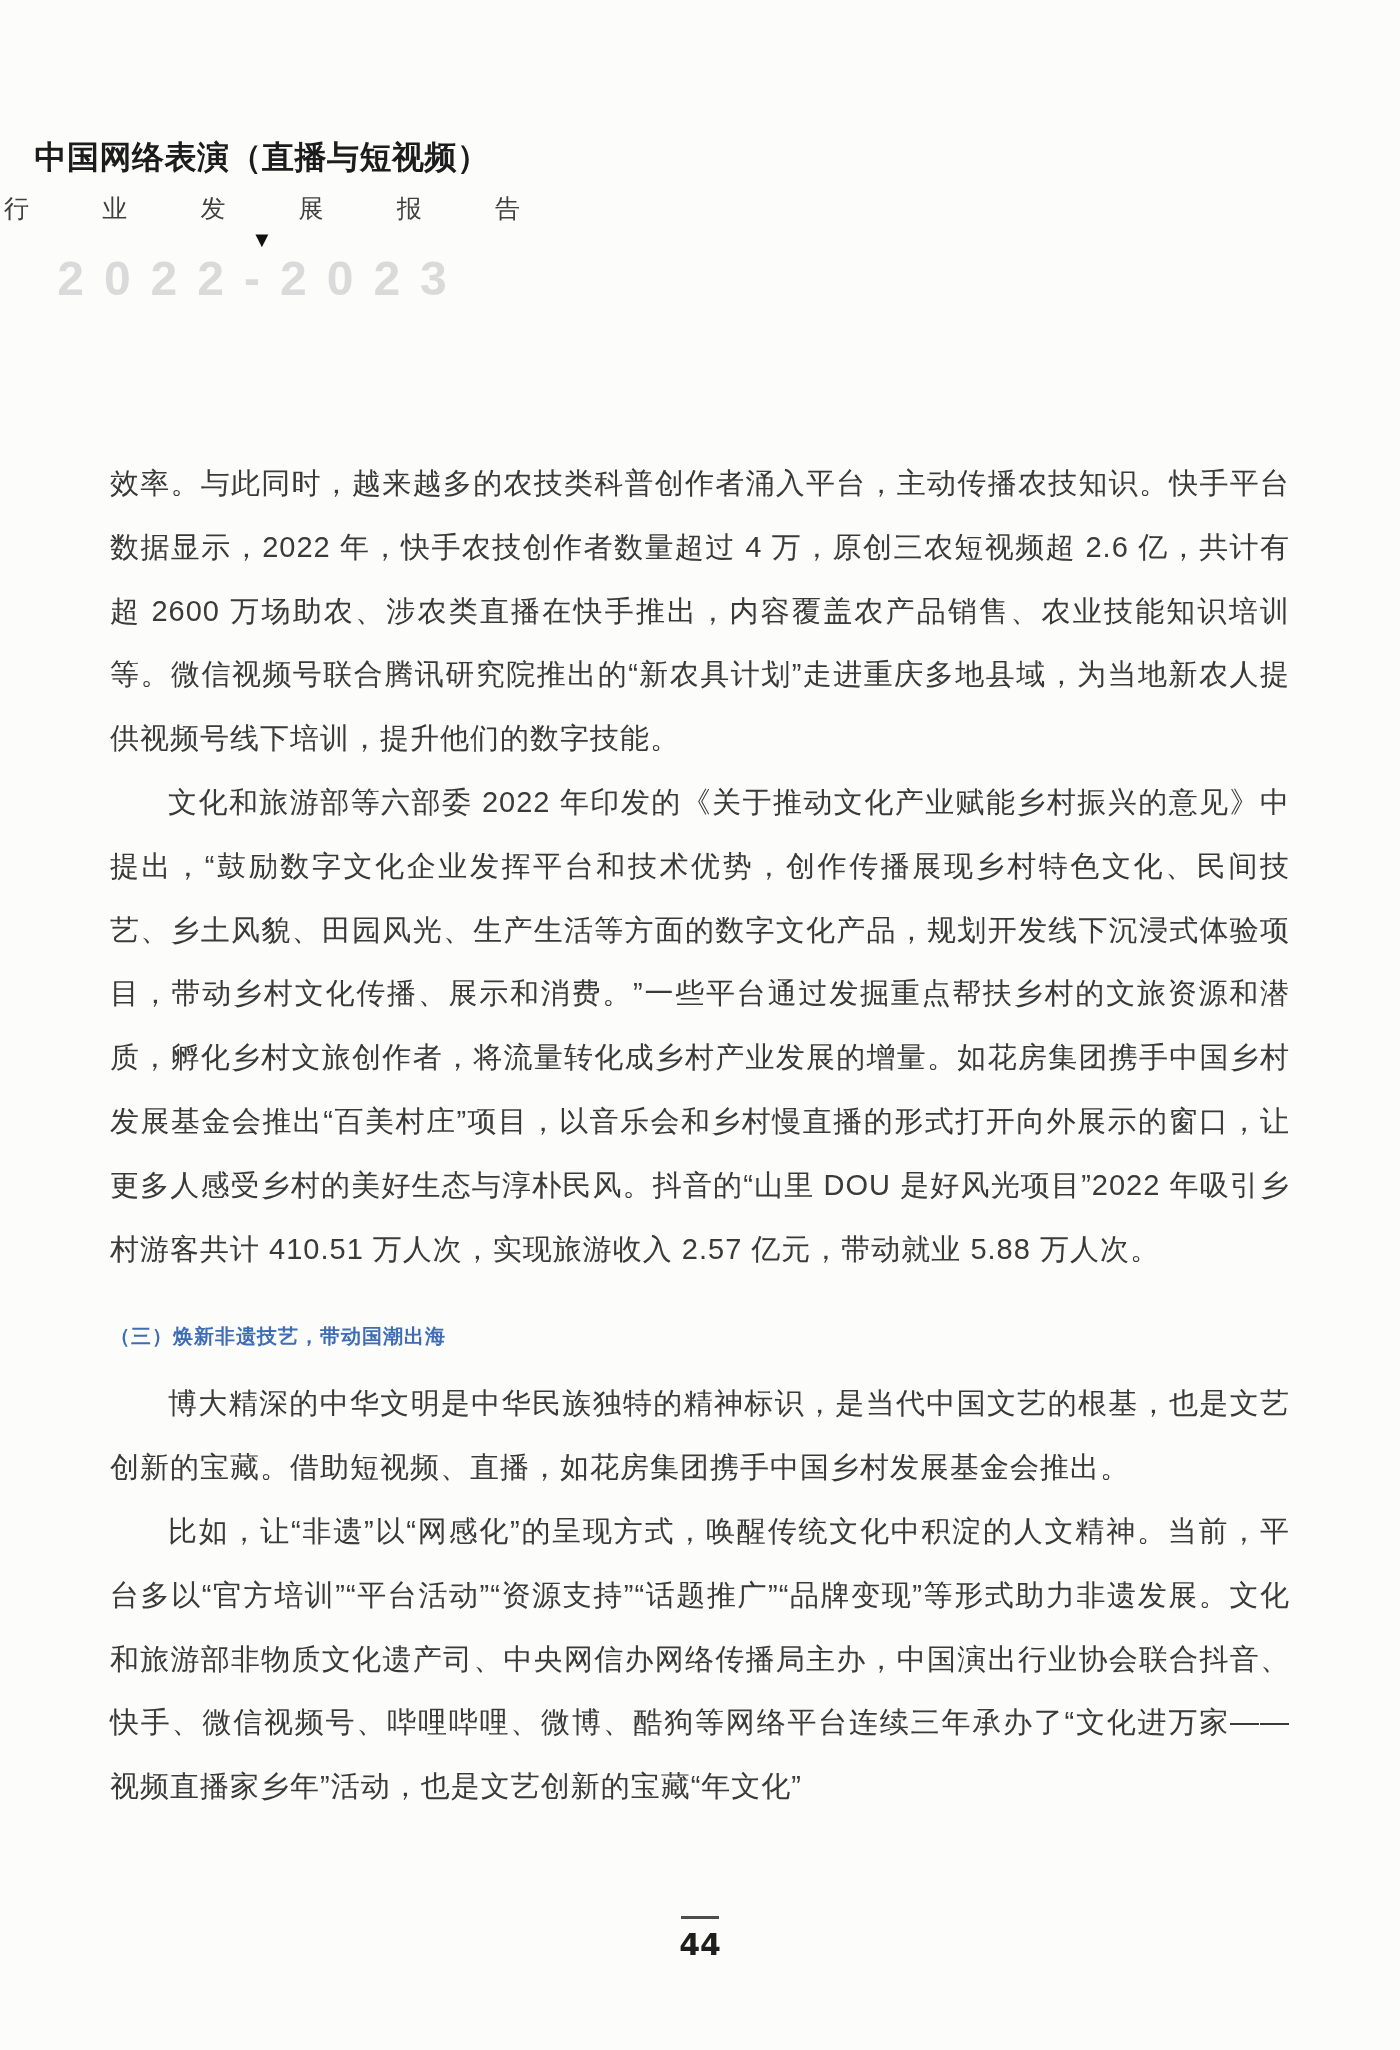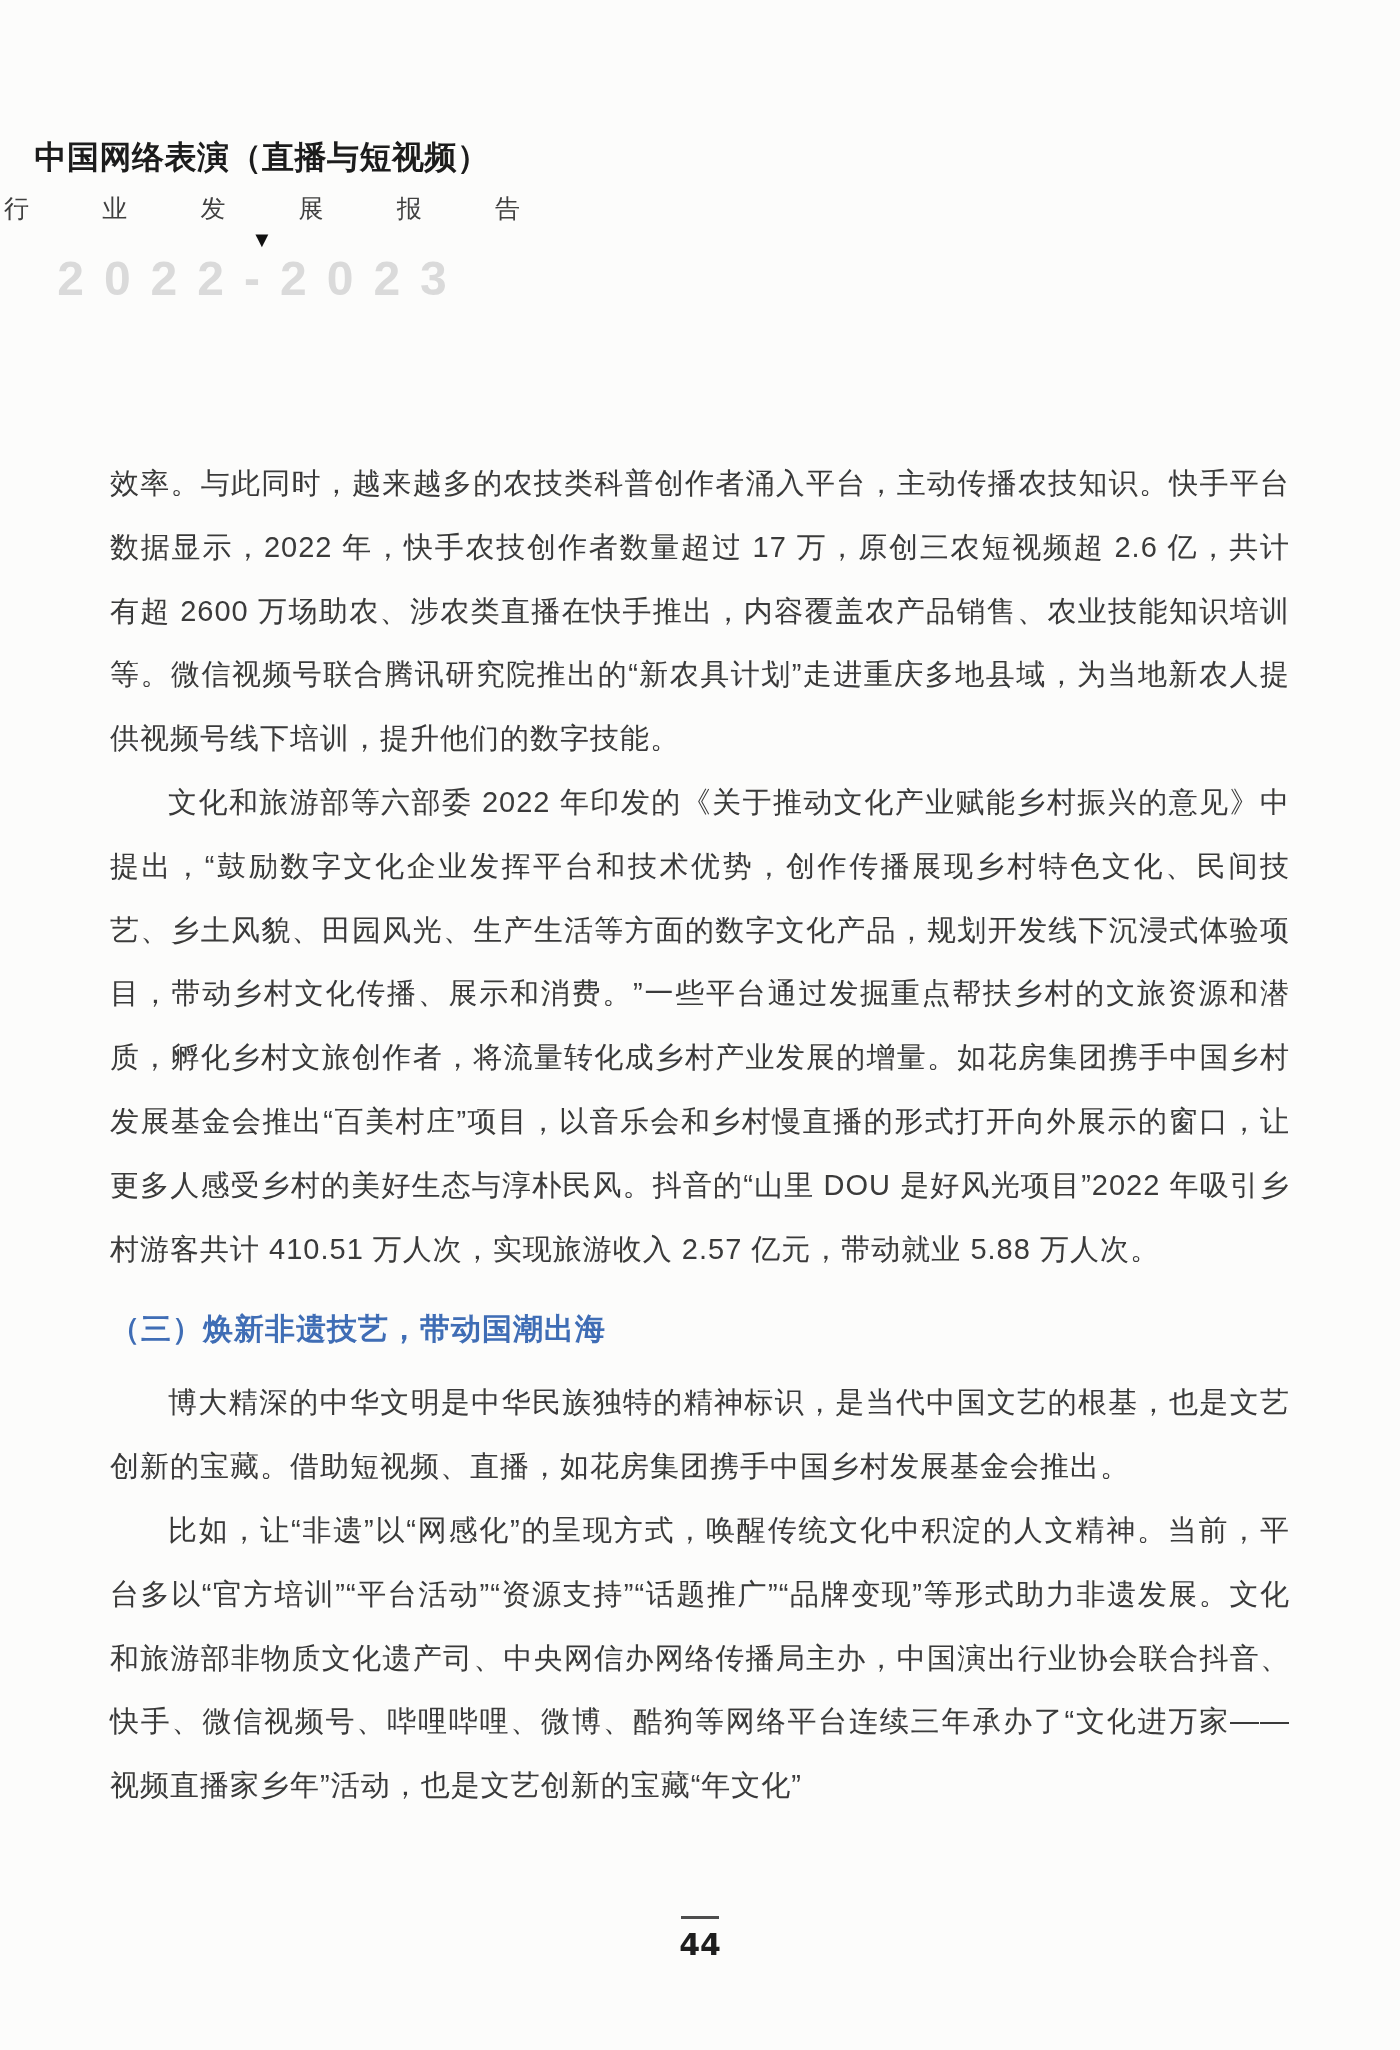--- a/index.html
+++ b/index.html
@@ -79,22 +79,22 @@
     margin: 0;
     font-size: 29px;
     line-height: 2.2;
     color: #3a3a3a;
     letter-spacing: 1px;
     text-align: justify;
     text-align-last: left;
   }
   .body-par.indent { text-indent: 2em; }
   .section-heading {
-    margin: 30px 0 24px 0;
-    font-size: 30px;
+    margin: 43px 0 24px 0;
+    font-size: 20px;
     font-weight: bold;
     letter-spacing: 1px;
     line-height: 1.2;
   }
 
   
   .footer {
     position: absolute;
     top: 1916px;
     left: 0;
@@ -132,21 +132,21 @@
           <span>告</span>
         </div>
       <div class="triangle-row">
         <span class="triangle">▼</span>
       </div>
       <div class="doc-years">2022-2023</div>
     </div>
   </header>
 
   <main class="content">
-      <p class="body-par">效率。与此同时，越来越多的农技类科普创作者涌入平台，主动传播农技知识。快手平台数据显示，2022 年，快手农技创作者数量超过 17 万，原创三农短视频超 2.6 亿，共计有超 2600 万场助农、涉农类直播在快手推出，内容覆盖农产品销售、农业技能知识培训等。微信视频号联合腾讯研究院推出的“新农具计划”走进重庆多地县域，为当地新农人提供视频号线下培训，提升他们的数字技能。</p>
+      <p class="body-par">效率。与此同时，越来越多的农技类科普创作者涌入平台，主动传播农技知识。快手平台数据显示，2022 年，快手农技创作者数量超过 4 万，原创三农短视频超 2.6 亿，共计有超 2600 万场助农、涉农类直播在快手推出，内容覆盖农产品销售、农业技能知识培训等。微信视频号联合腾讯研究院推出的“新农具计划”走进重庆多地县域，为当地新农人提供视频号线下培训，提升他们的数字技能。</p>
       <p class="body-par indent">文化和旅游部等六部委 2022 年印发的《关于推动文化产业赋能乡村振兴的意见》中提出，“鼓励数字文化企业发挥平台和技术优势，创作传播展现乡村特色文化、民间技艺、乡土风貌、田园风光、生产生活等方面的数字文化产品，规划开发线下沉浸式体验项目，带动乡村文化传播、展示和消费。”一些平台通过发掘重点帮扶乡村的文旅资源和潜质，孵化乡村文旅创作者，将流量转化成乡村产业发展的增量。如花房集团携手中国乡村发展基金会推出“百美村庄”项目，以音乐会和乡村慢直播的形式打开向外展示的窗口，让更多人感受乡村的美好生态与淳朴民风。抖音的“山里 DOU 是好风光项目”2022 年吸引乡村游客共计 410.51 万人次，实现旅游收入 2.57 亿元，带动就业 5.88 万人次。</p>
       <h3 class="section-heading" style="color: rgb(63, 109, 181);">（三）焕新非遗技艺，带动国潮出海</h3>
       <p class="body-par indent">博大精深的中华文明是中华民族独特的精神标识，是当代中国文艺的根基，也是文艺创新的宝藏。借助短视频、直播，如花房集团携手中国乡村发展基金会推出。</p>
       <p class="body-par indent">比如，让“非遗”以“网感化”的呈现方式，唤醒传统文化中积淀的人文精神。当前，平台多以“官方培训”“平台活动”“资源支持”“话题推广”“品牌变现”等形式助力非遗发展。文化和旅游部非物质文化遗产司、中央网信办网络传播局主办，中国演出行业协会联合抖音、快手、微信视频号、哔哩哔哩、微博、酷狗等网络平台连续三年承办了“文化进万家——视频直播家乡年”活动，也是文艺创新的宝藏“年文化”</p>
     </main>
 
   <footer class="footer">
     <div class="footer-line"></div>
     <div class="page-number">44</div>
   </footer>

